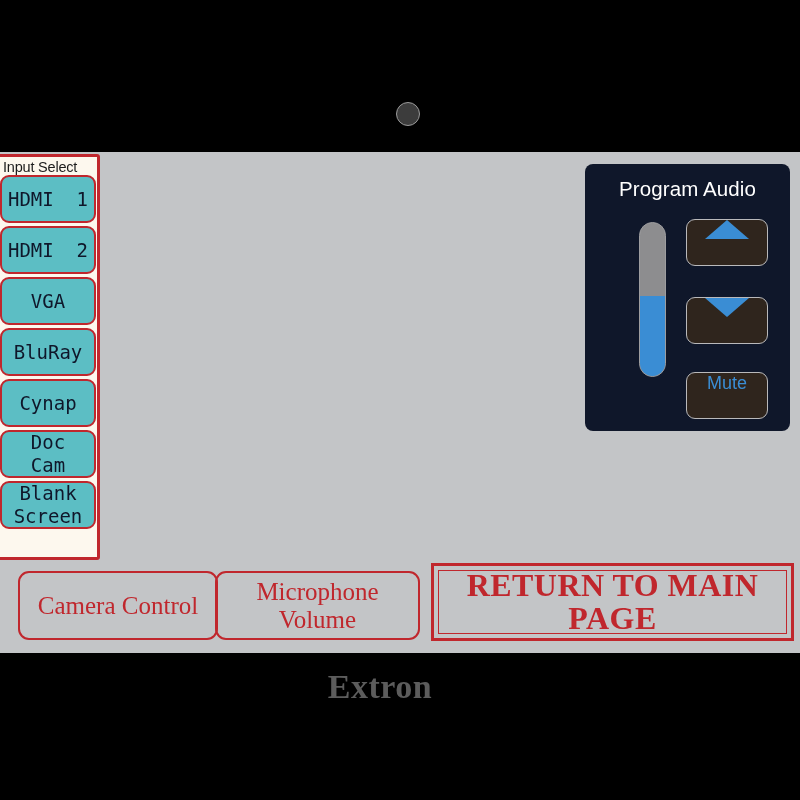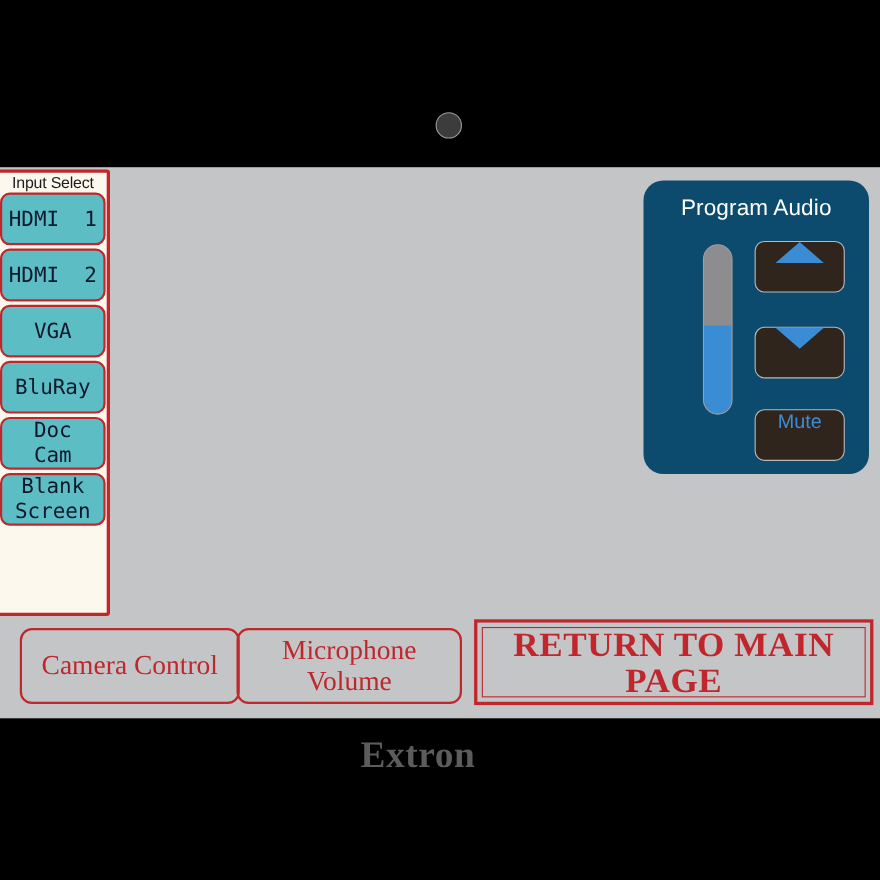--- a/index.html
+++ b/index.html
@@ -51,21 +51,21 @@
     background: #fdf8ee;
     border: 3px solid #c0272d;
     border-radius: 3px;
     box-sizing: border-box;
     padding: 2px 5px 4px 5px;
   }
   #input-select-title {
     font-size: 14.5px;
     color: #1c1c1c;
     line-height: 16px;
-    padding-left: 11px;
+    padding-left: 3px;
     letter-spacing: -0.2px;
     white-space: nowrap;
   }
   .input-btn {
     position: relative;
     margin: 0 0 3px 0;
     background: #5cbec4;
     border: 2px solid #c0272d;
     border-radius: 9px;
     box-sizing: border-box;
@@ -82,22 +82,22 @@
     letter-spacing: 0px;
     text-align: center;
     white-space: pre;
   }
 
   
   #program-audio-panel {
     position: absolute;
     left: 585px; top: 12px;
     width: 205px; height: 267px;
-    background: #0c4a6e;
-    border-radius: 18px;
+    background: #0f172a;
+    border-radius: 8px;
     box-sizing: border-box;
   }
   #program-audio-title {
     position: absolute;
     left: 0; top: 13px;
     width: 205px;
     text-align: center;
     color: #ffffff;
     font-size: 20.5px;
     letter-spacing: 0.1px;
@@ -232,20 +232,21 @@
 
   <div id="touch-screen">
 
     <div id="input-select-panel">
       <div id="input-select-title">Input Select</div>
 
       <div class="input-btn">HDMI  1</div>
       <div class="input-btn">HDMI  2</div>
       <div class="input-btn">VGA</div>
       <div class="input-btn">BluRay</div>
+      <div class="input-btn">Cynap</div>
       <div class="input-btn">Doc
 Cam</div>
       <div class="input-btn">Blank
 Screen</div>
     </div>
 
     <div id="program-audio-panel">
       <div id="program-audio-title">Program Audio</div>
 
       <div id="volume-slider-track">

